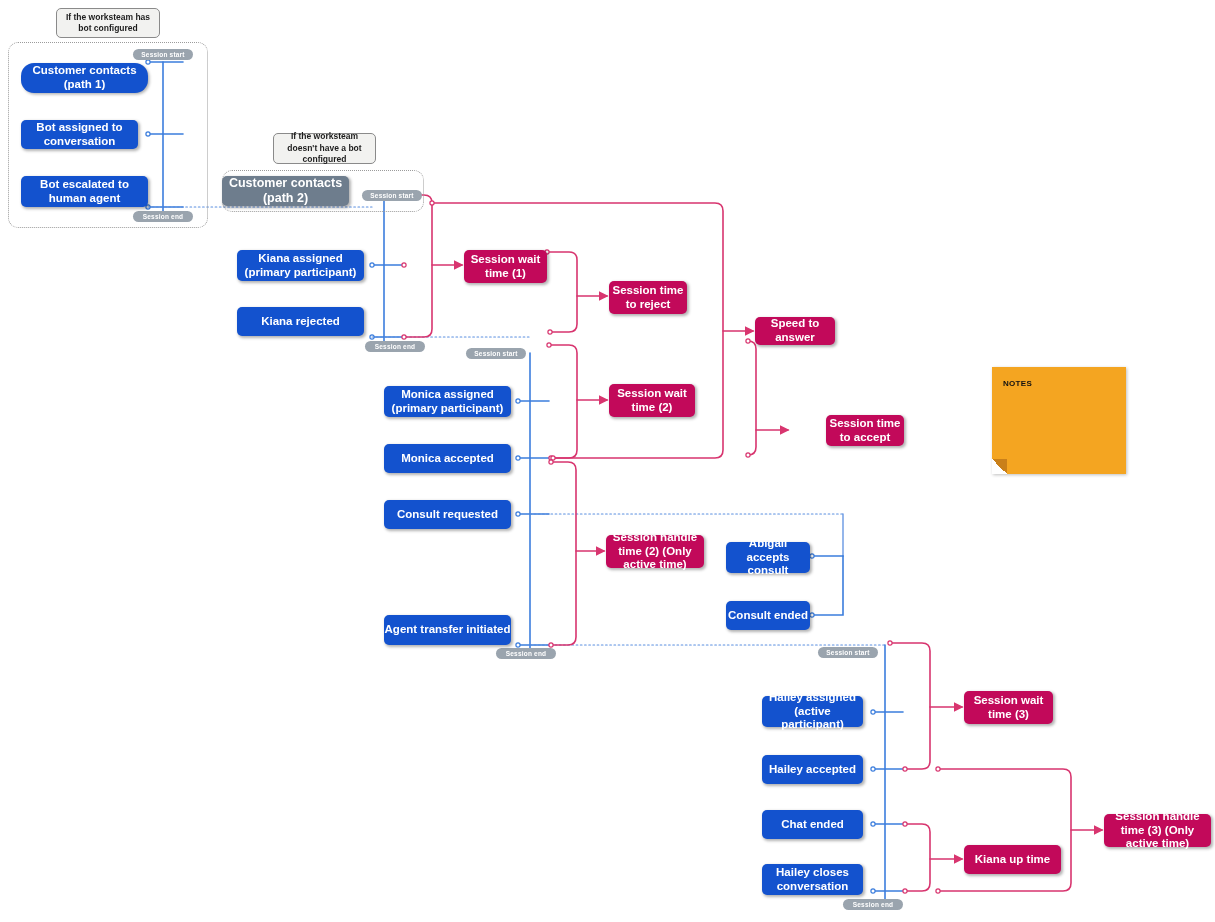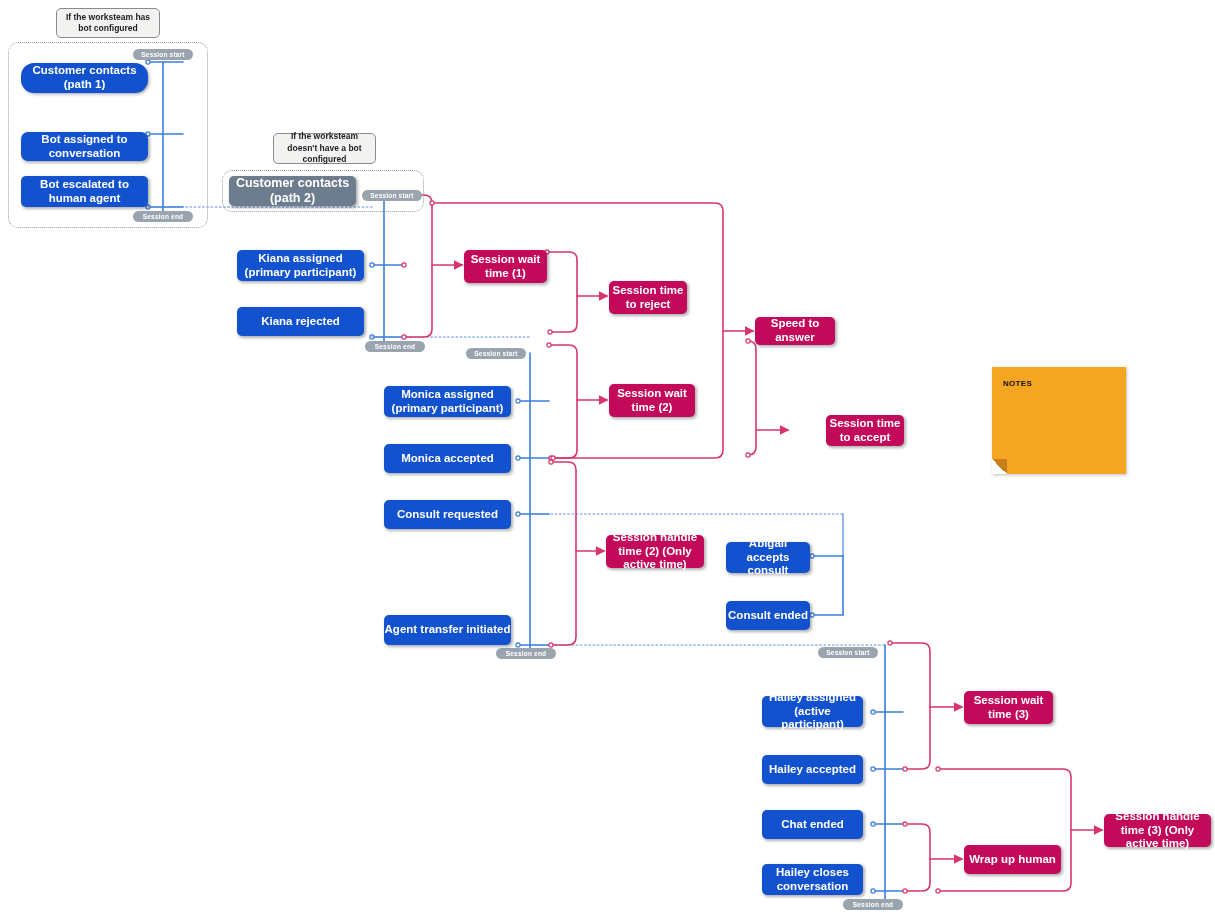--- a/index.html
+++ b/index.html
@@ -167,24 +167,24 @@
   <div class="pill" style="left:133px;top:49px;width:60px;">Session start</div>
   <div class="pill" style="left:133px;top:211px;width:60px;">Session end</div>
   <div class="pill" style="left:362px;top:190px;width:60px;">Session start</div>
   <div class="pill" style="left:365px;top:341px;width:60px;">Session end</div>
   <div class="pill" style="left:466px;top:348px;width:60px;">Session start</div>
   <div class="pill" style="left:496px;top:648px;width:60px;">Session end</div>
   <div class="pill" style="left:818px;top:647px;width:60px;">Session start</div>
   <div class="pill" style="left:843px;top:899px;width:60px;">Session end</div>
 
   <div class="node blue" style="left:21px;top:63px;width:127px;height:30px;border-radius:13px;">Customer contacts (path 1)</div>
-  <div class="node blue" style="left:21px;top:132px;width:127px;height:29px;border-radius:7px;">Bot assigned to conversation</div>
+  <div class="node blue" style="left:21px;top:120px;width:117px;height:29px;">Bot assigned to conversation</div>
   <div class="node blue" style="left:21px;top:176px;width:127px;height:31px;">Bot escalated to human agent</div>
 
-  <div class="node grey" style="left:229px;top:176px;width:127px;height:30px;">Customer contacts (path 2)</div>
+  <div class="node grey" style="left:222px;top:176px;width:127px;height:30px;">Customer contacts (path 2)</div>
 
   <div class="node blue" style="left:237px;top:250px;width:127px;height:31px;">Kiana assigned (primary participant)</div>
   <div class="node blue" style="left:237px;top:307px;width:127px;height:29px;">Kiana rejected</div>
 
   <div class="node blue" style="left:384px;top:386px;width:127px;height:31px;">Monica assigned (primary participant)</div>
   <div class="node blue" style="left:384px;top:444px;width:127px;height:29px;">Monica accepted</div>
   <div class="node blue" style="left:384px;top:500px;width:127px;height:29px;">Consult requested</div>
   <div class="node blue" style="left:384px;top:615px;width:127px;height:30px;">Agent transfer initiated</div>
 
   <div class="node blue" style="left:726px;top:542px;width:84px;height:31px;">Abigail accepts consult</div>
@@ -195,21 +195,21 @@
   <div class="node blue" style="left:762px;top:810px;width:101px;height:29px;">Chat ended</div>
   <div class="node blue" style="left:762px;top:864px;width:101px;height:31px;">Hailey closes conversation</div>
 
   <div class="node pink" style="left:464px;top:250px;width:83px;height:33px;">Session wait time (1)</div>
   <div class="node pink" style="left:609px;top:281px;width:78px;height:33px;">Session time to reject</div>
   <div class="node pink" style="left:755px;top:317px;width:80px;height:28px;">Speed to answer</div>
   <div class="node pink" style="left:609px;top:384px;width:86px;height:33px;">Session wait time (2)</div>
   <div class="node pink" style="left:790px;top:415px;width:78px;height:31px;margin-left:36px;">Session time to accept</div>
   <div class="node pink" style="left:606px;top:535px;width:98px;height:33px;">Session handle time (2) (Only active time)</div>
   <div class="node pink" style="left:964px;top:691px;width:89px;height:33px;">Session wait time (3)</div>
-  <div class="node pink" style="left:964px;top:845px;width:97px;height:29px;">Wrap up human</div>
+  <div class="node pink" style="left:964px;top:845px;width:97px;height:29px;">Kiana up time</div>
   <div class="node pink" style="left:1104px;top:814px;width:107px;height:33px;">Session handle time (3) (Only active time)</div>
 
   <div class="notes" style="left:992px;top:367px;width:134px;height:107px;">
     <div class="nt-title">NOTES</div>
     <div class="fold"></div>
   </div>
 
 </div>
 
 </body></html>

